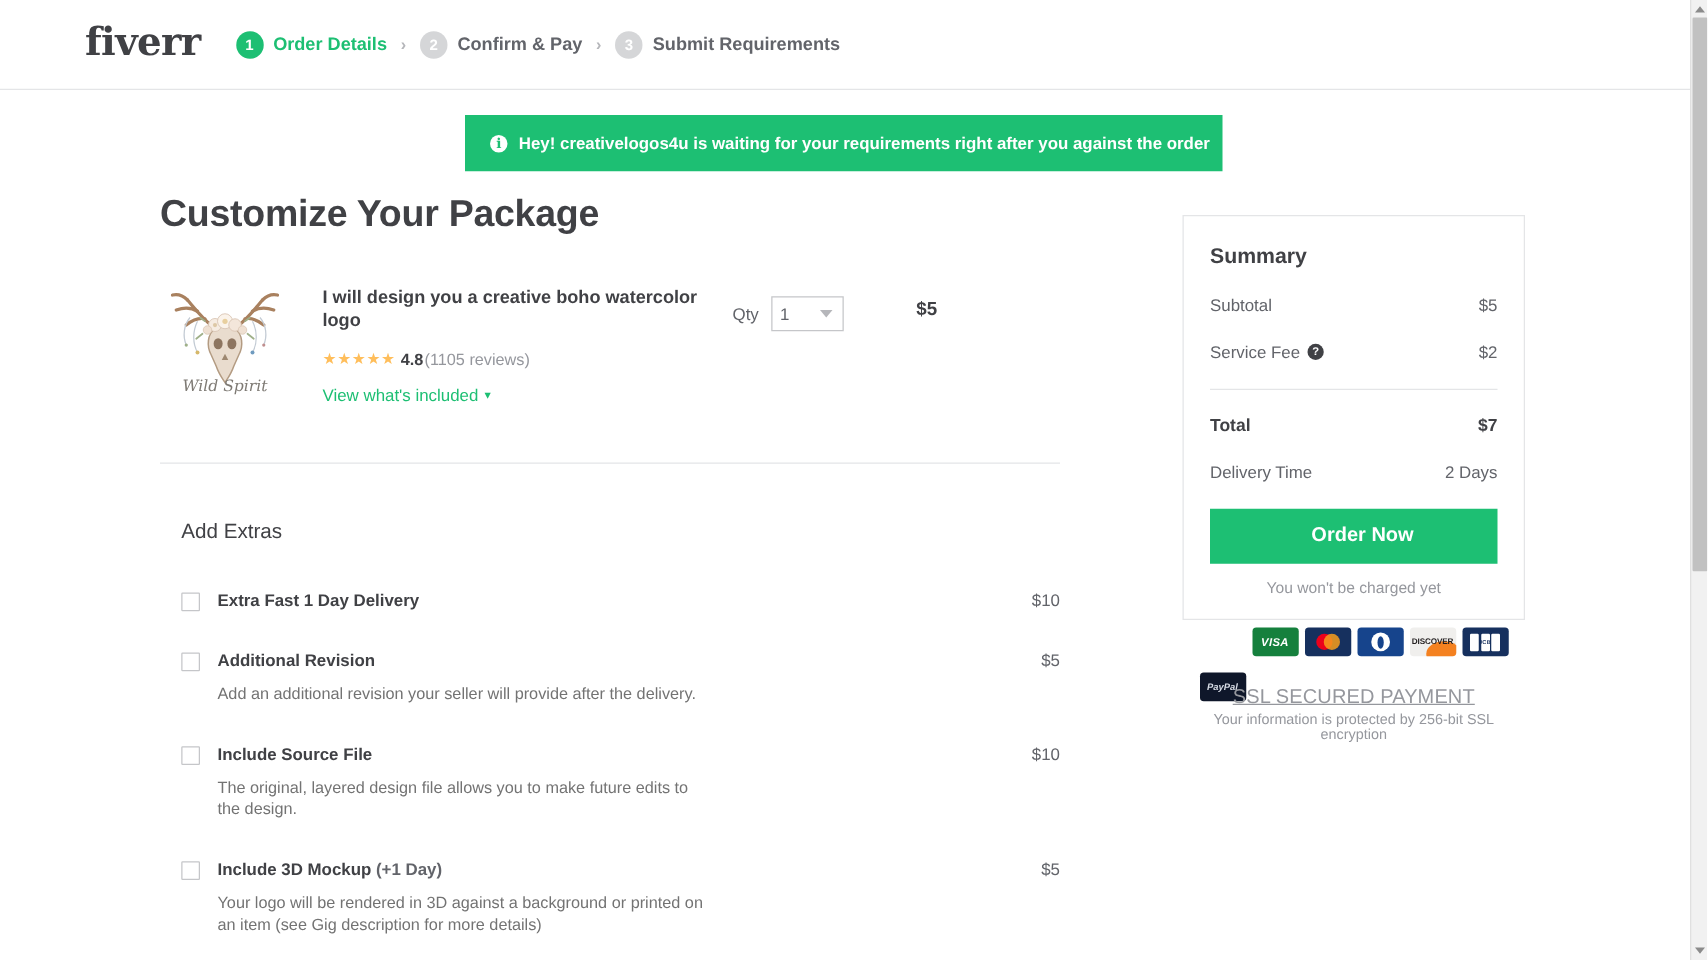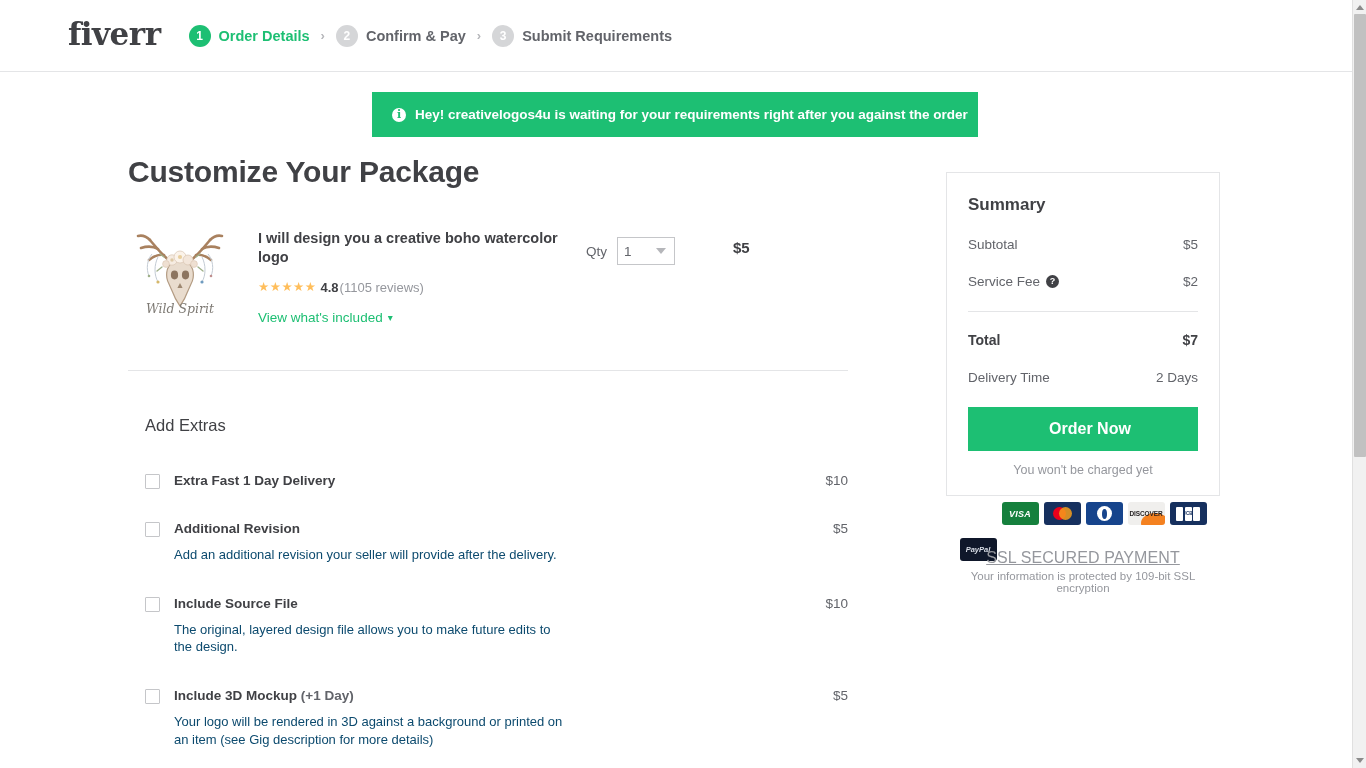--- a/index.html
+++ b/index.html
@@ -276,21 +276,21 @@
     color: #404145;
     line-height: 1.2;
   }
   .extra-name .days {
     font-weight: 700;
     color: #62646a;
     text-align: right;
   }
   .extra-desc {
     font-size: 13px;
-    color: #0c4a6e;
+    color: #737373;
     line-height: 1.35;
     margin-top: 9px;
     max-width: 392px;
   }
   .extra-price {
     font-size: 13.5px;
     color: #62646a;
     flex: none;
     width: 54px;
     text-align: right;
@@ -703,21 +703,21 @@
         <span class="jcb-bar"></span>
         <span class="jcb-bar"></span>
         <span class="jcb-bar"></span>
       </span>
       <span class="jcb-txt">JCB</span>
     </div>
   </div>
 
   <div class="ssl-block">
     <div class="ssl-title">SSL SECURED PAYMENT</div>
-    <div class="ssl-sub">Your information is protected by 109-bit SSL encryption</div>
+    <div class="ssl-sub">Your information is protected by 256-bit SSL encryption</div>
   </div>
 
   <div class="scrollbar">
     <div class="sb-arrow-up"></div>
     <div class="sb-thumb"></div>
     <div class="sb-arrow-down"></div>
   </div>
 
 </div>
 

